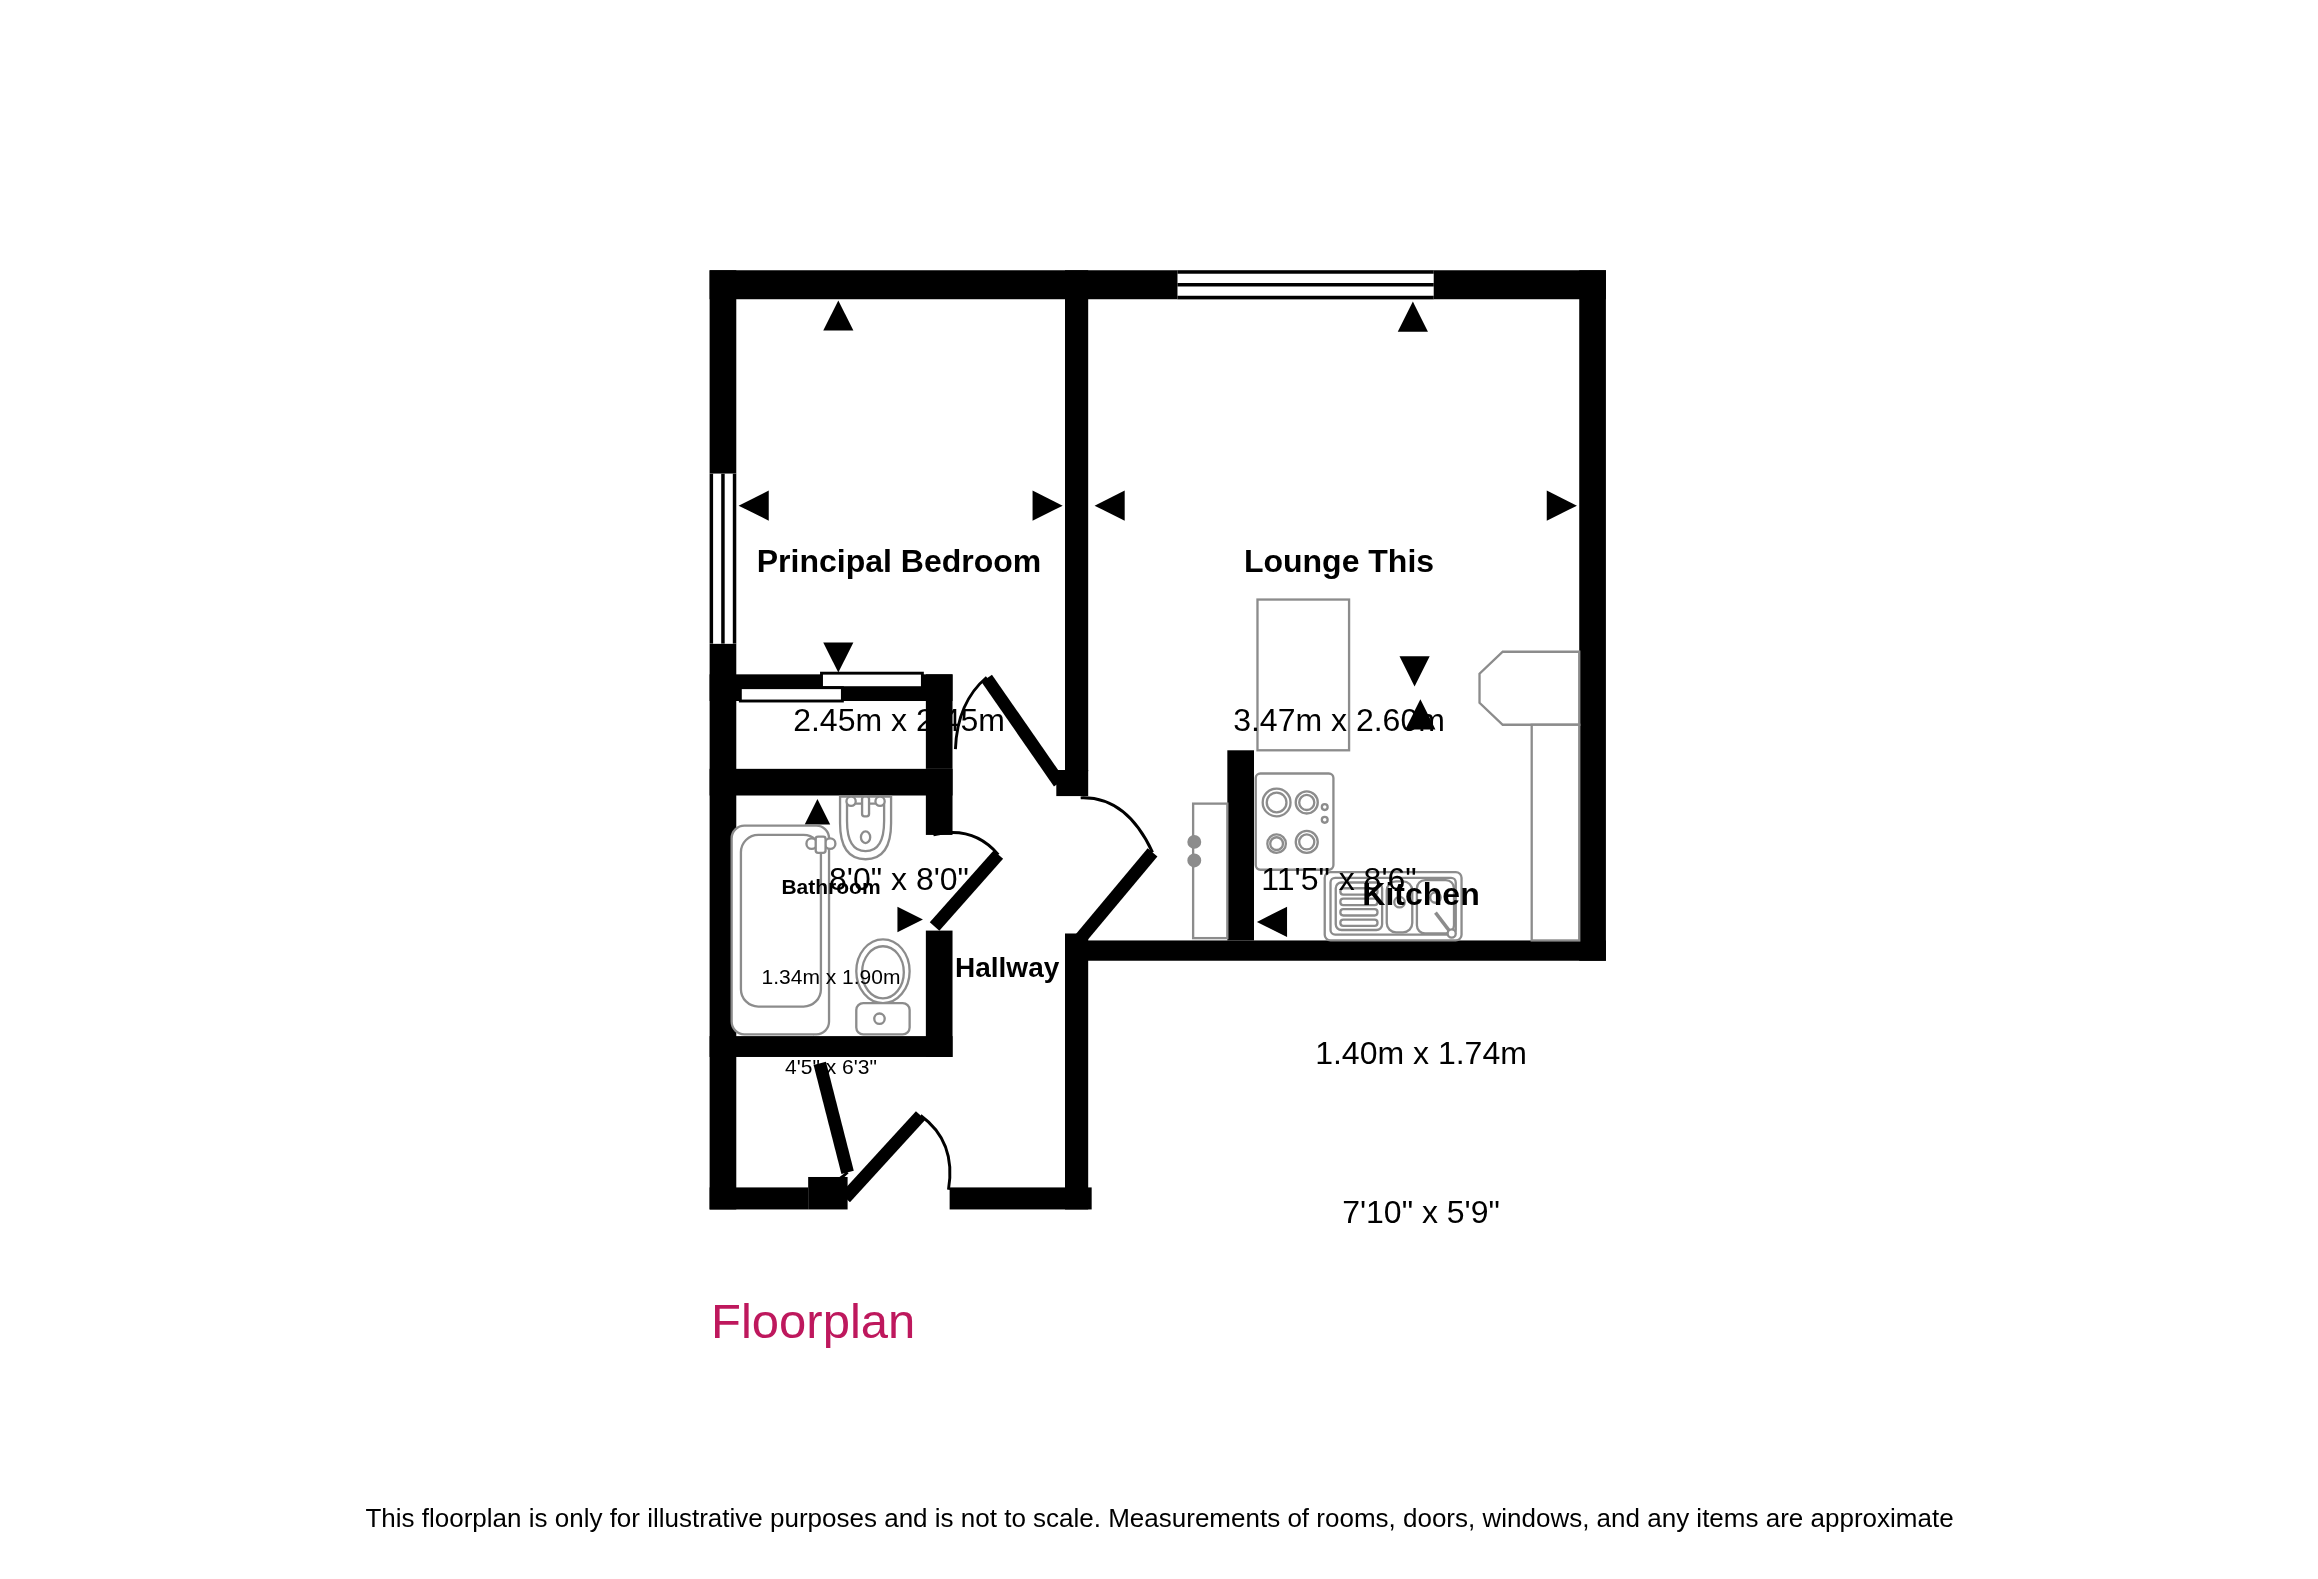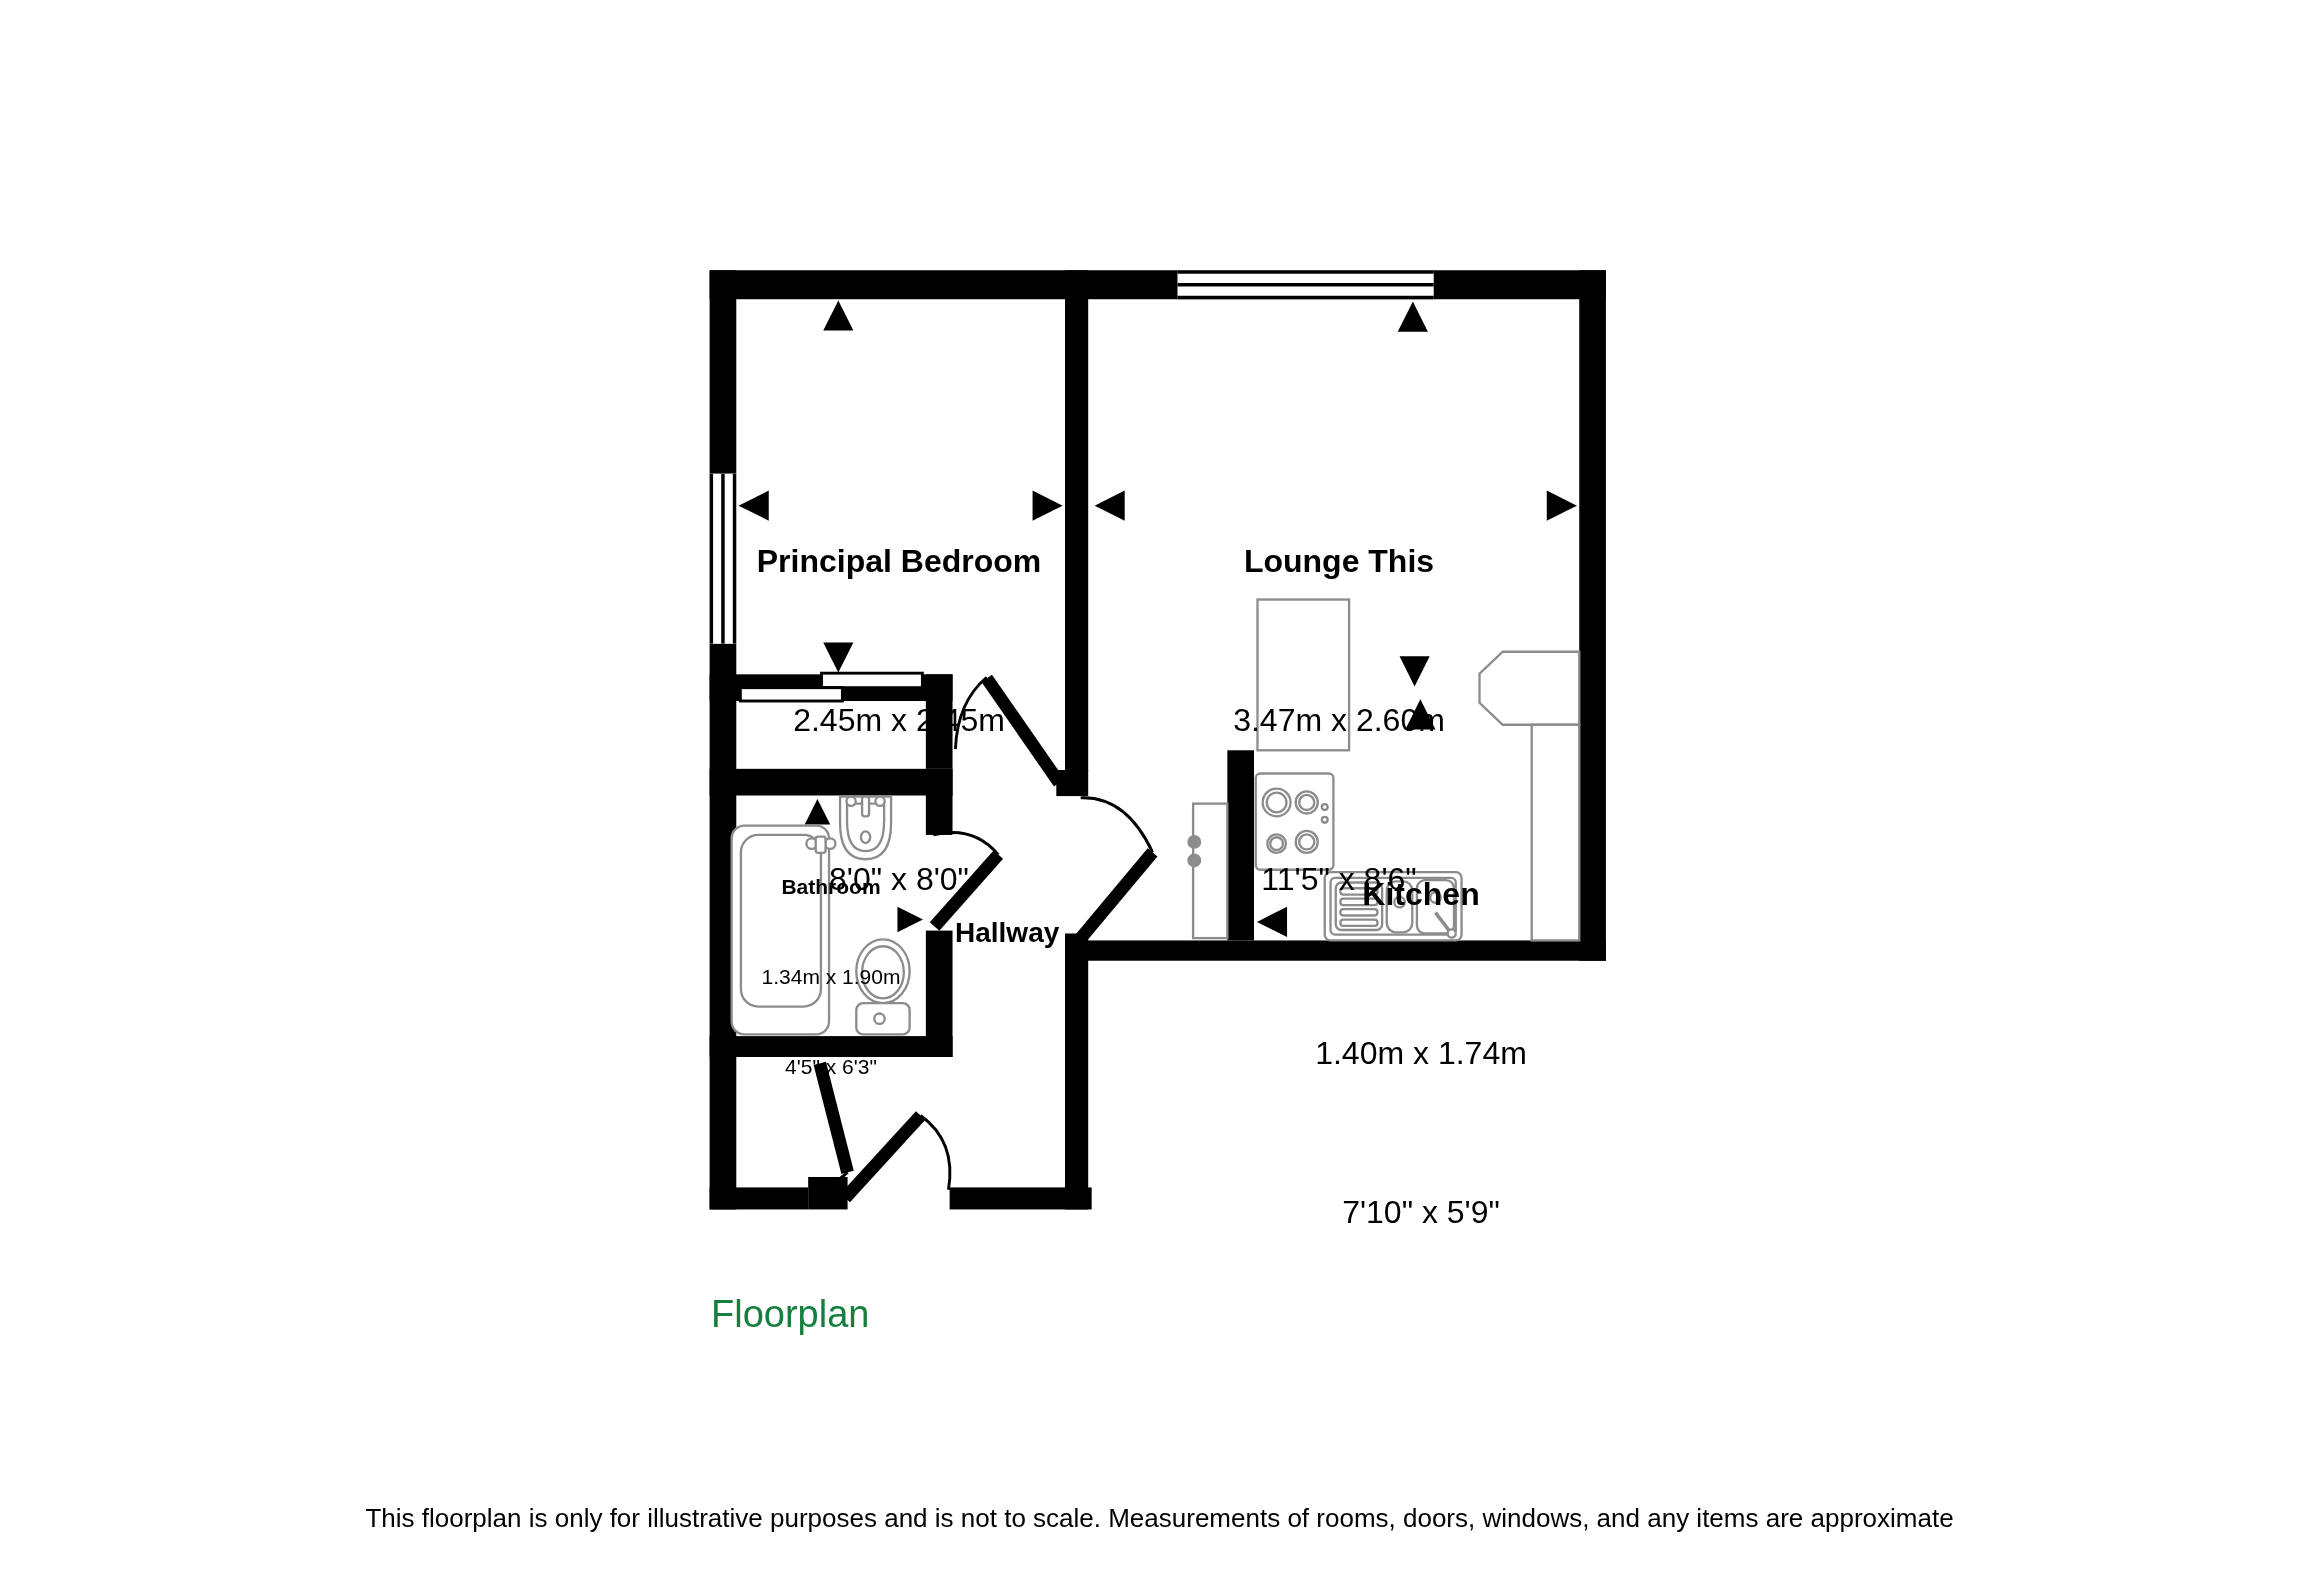--- a/index.html
+++ b/index.html
@@ -7,21 +7,21 @@
        font-family:"Liberation Sans",sans-serif;color:#000;}
   #plan-svg{position:absolute;left:0;top:0;width:2319px;height:1580px;}
   .txt{position:absolute;white-space:pre;}
   .center{transform:translateX(-50%);text-align:center;}
   .title{font-size:34px;font-weight:bold;line-height:41px;}
   .room-big{font-size:32px;line-height:53px;}
   .room-big .room-name{font-weight:bold;}
   .room-small{font-size:21px;line-height:30px;}
   .room-small .room-name{font-weight:bold;}
   .hallway{font-size:28px;font-weight:bold;}
-  .caption{font-size:38px;color:#15803d;}
+  .caption{font-size:49px;color:#be185d;}
   .disclaimer{left:0;width:2319px;text-align:center;font-size:26px;line-height:34px;}
 </style>
 </head>
 <body>
 
 <svg id="plan-svg" viewBox="0 0 4000 2725">
 
   <g fill="#000">
     <rect x="1224" y="466" width="1546" height="50"></rect>
     <rect x="1224" y="466" width="46" height="351"></rect>
@@ -185,21 +185,21 @@
   <div class="room-dims">1.40m x 1.74m</div>
   <div class="room-dims">7'10" x 5'9"</div>
 </div>
 
 <div class="txt room-small center" style="left:831px;top:812px">
   <div class="room-name">Bathroom</div>
   <div class="room-dims">1.34m x 1.90m</div>
   <div class="room-dims">4'5" x 6'3"</div>
 </div>
 
-<div class="txt hallway" style="left:955px;top:917px">Hallway</div>
+<div class="txt hallway" style="left:955px;top:952px">Hallway</div>
 
 <div class="txt caption" style="left:711px;top:1293px">Floorplan</div>
 
 <div class="txt disclaimer" style="top:1433px">
   <div>This floorplan is only for illustrative purposes and is not to scale. Measurements of rooms, doors, windows, and any items are approximate</div>
   
   
 </div>
 
 

